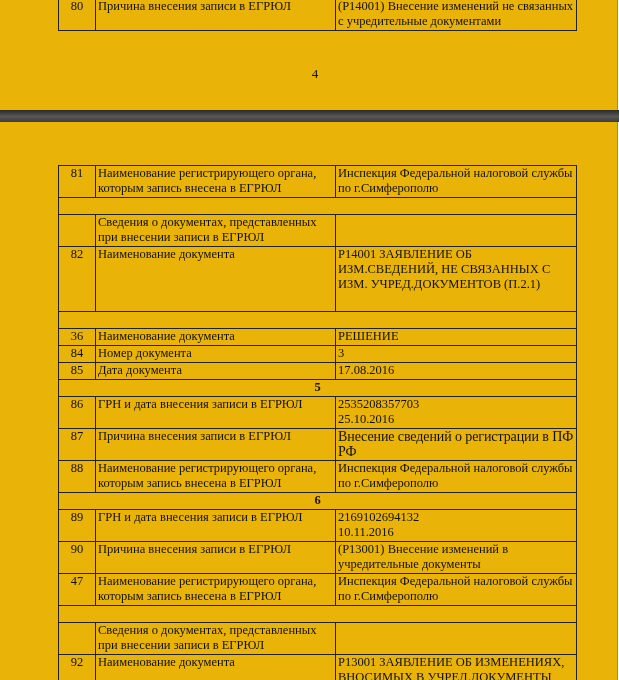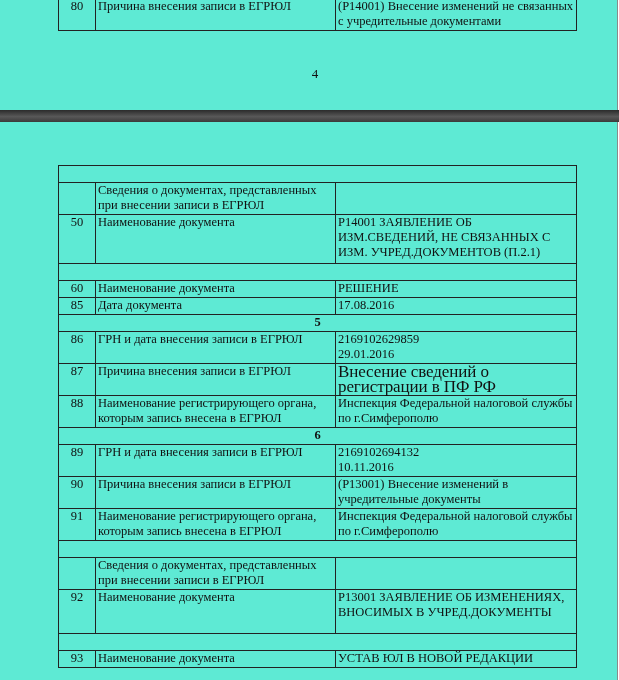--- a/index.html
+++ b/index.html
@@ -15,21 +15,21 @@
     .viewer {
       position: relative;
       width: 619px;
       height: 680px;
       background: #ffffff;
     }
     .page {
       position: absolute;
       left: 0;
       width: 617px;
-      background: #5eead4;
+      background: #eab308;
       border-right: 1px solid #8a8a8a;
     }
     .page-top {
       top: 0;
       height: 110px;
     }
     .page-bottom {
       top: 122px;
       height: 560px;
     }
@@ -112,68 +112,78 @@
 
   <div class="page page-bottom">
     <table class="egrul">
       <colgroup>
           <col class="col-num">
           <col class="col-label">
           <col class="col-value">
         </colgroup>
 
       <tbody>
+          <tr>
+        <td class="num">81</td>
+        <td class="label">Наименование регистрирующего органа, которым запись внесена в ЕГРЮЛ</td>
+        <td class="value">Инспекция Федеральной налоговой службы по г.Симферополю</td>
+      </tr>
 
       <tr class="spacer">
             <td colspan="3"></td>
           </tr>
 
       <tr>
         <td class="num"></td>
         <td class="label">Сведения о документах, представленных при внесении записи в ЕГРЮЛ</td>
         <td class="value"></td>
       </tr>
 
       <tr>
-        <td class="num">50</td>
-        <td class="label">Наименование документа</td>
-        <td class="value" style="padding-bottom:3px;">Р14001 ЗАЯВЛЕНИЕ ОБ ИЗМ.СВЕДЕНИЙ, НЕ СВЯЗАННЫХ С ИЗМ. УЧРЕД.ДОКУМЕНТОВ (П.2.1)</td>
-      </tr>
-
-      <tr class="spacer">
-            <td colspan="3"></td>
-          </tr>
-
-      <tr>
-        <td class="num">60</td>
+        <td class="num">82</td>
+        <td class="label">Наименование документа</td>
+        <td class="value" style="padding-bottom:19px;">Р14001 ЗАЯВЛЕНИЕ ОБ ИЗМ.СВЕДЕНИЙ, НЕ СВЯЗАННЫХ С ИЗМ. УЧРЕД.ДОКУМЕНТОВ (П.2.1)</td>
+      </tr>
+
+      <tr class="spacer">
+            <td colspan="3"></td>
+          </tr>
+
+      <tr>
+        <td class="num">36</td>
         <td class="label">Наименование документа</td>
         <td class="value">РЕШЕНИЕ</td>
+      </tr>
+      <tr>
+        <td class="num">84</td>
+        <td class="label">Номер документа</td>
+        <td class="value">3</td>
       </tr>
       <tr>
         <td class="num">85</td>
         <td class="label">Дата документа</td>
         <td class="value">17.08.2016</td>
       </tr>
 
       <tr class="section">
         <td colspan="3">5</td>
       </tr>
 
       <tr>
         <td class="num">86</td>
         <td class="label">ГРН и дата внесения записи в ЕГРЮЛ</td>
         <td class="value">
-          <div>2169102629859</div>
-          <div>29.01.2016</div>
+          <div>2535208357703</div>
+          <div>25.10.2016</div>
         </td>
       </tr>
       <tr>
         <td class="num">87</td>
         <td class="label">Причина внесения записи в ЕГРЮЛ</td>
-        <td class="value" style="font-size:17px;letter-spacing:-0.1px;margin-left:36px;">Внесение сведений о регистрации в ПФ РФ</td>
+        <td class="value" style="font-size:14px;letter-spacing:-0.1px;margin-left:36px;">Внесение сведений о регистрации в ПФ РФ</td>
       </tr>
       <tr>
         <td class="num">88</td>
         <td class="label">Наименование регистрирующего органа, которым запись внесена в ЕГРЮЛ</td>
         <td class="value">Инспекция Федеральной налоговой службы по г.Симферополю</td>
       </tr>
 
       <tr class="section">
         <td colspan="3">6</td>
       </tr>
@@ -185,21 +195,21 @@
           <div>2169102694132</div>
           <div>10.11.2016</div>
         </td>
       </tr>
       <tr>
         <td class="num">90</td>
         <td class="label">Причина внесения записи в ЕГРЮЛ</td>
         <td class="value">(Р13001) Внесение изменений в учредительные документы</td>
       </tr>
       <tr>
-        <td class="num">91</td>
+        <td class="num">47</td>
         <td class="label">Наименование регистрирующего органа, которым запись внесена в ЕГРЮЛ</td>
         <td class="value">Инспекция Федеральной налоговой службы по г.Симферополю</td>
       </tr>
 
       <tr class="spacer">
             <td colspan="3"></td>
           </tr>
 
       <tr>
         <td class="num"></td>

